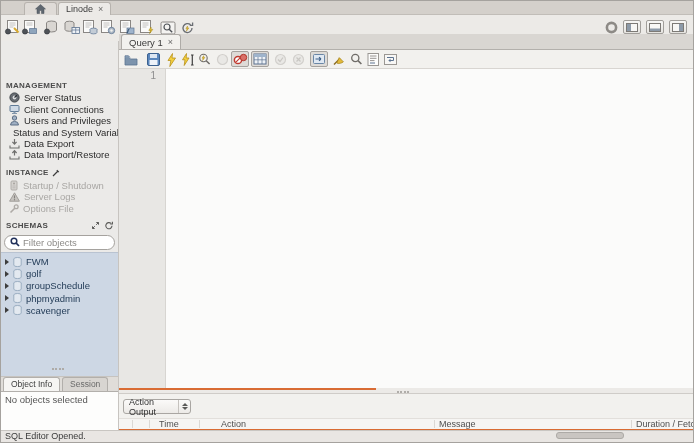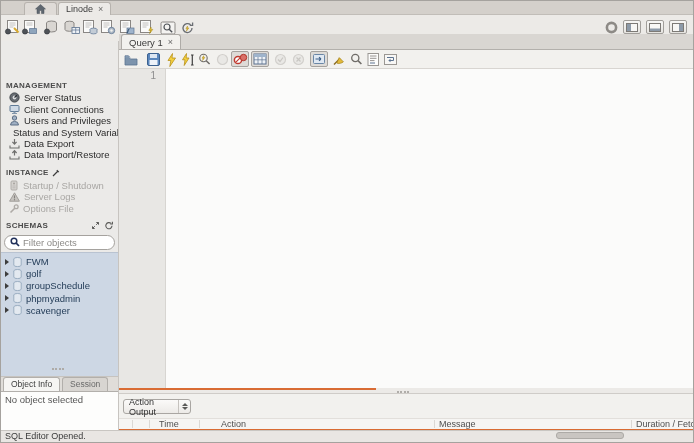--- a/index.html
+++ b/index.html
@@ -329,21 +329,21 @@
       </div>
     </div>
     <div class="bottom-tabs">
       <div class="btab active">
           <span>Object Info</span>
         </div>
       <div class="btab">
           <span>Session</span>
         </div>
     </div>
-    <div class="objinfo"><span>No object selected</span></div>
+    <div class="objinfo"><span>No objects selected</span></div>
     <div class="side-grip"></div>
   </div>
 
   <div class="tabstrip">
     <div class="query-tab">
       <span>Query 1</span>
       <span class="close">×</span>
     </div>
   </div>
 

